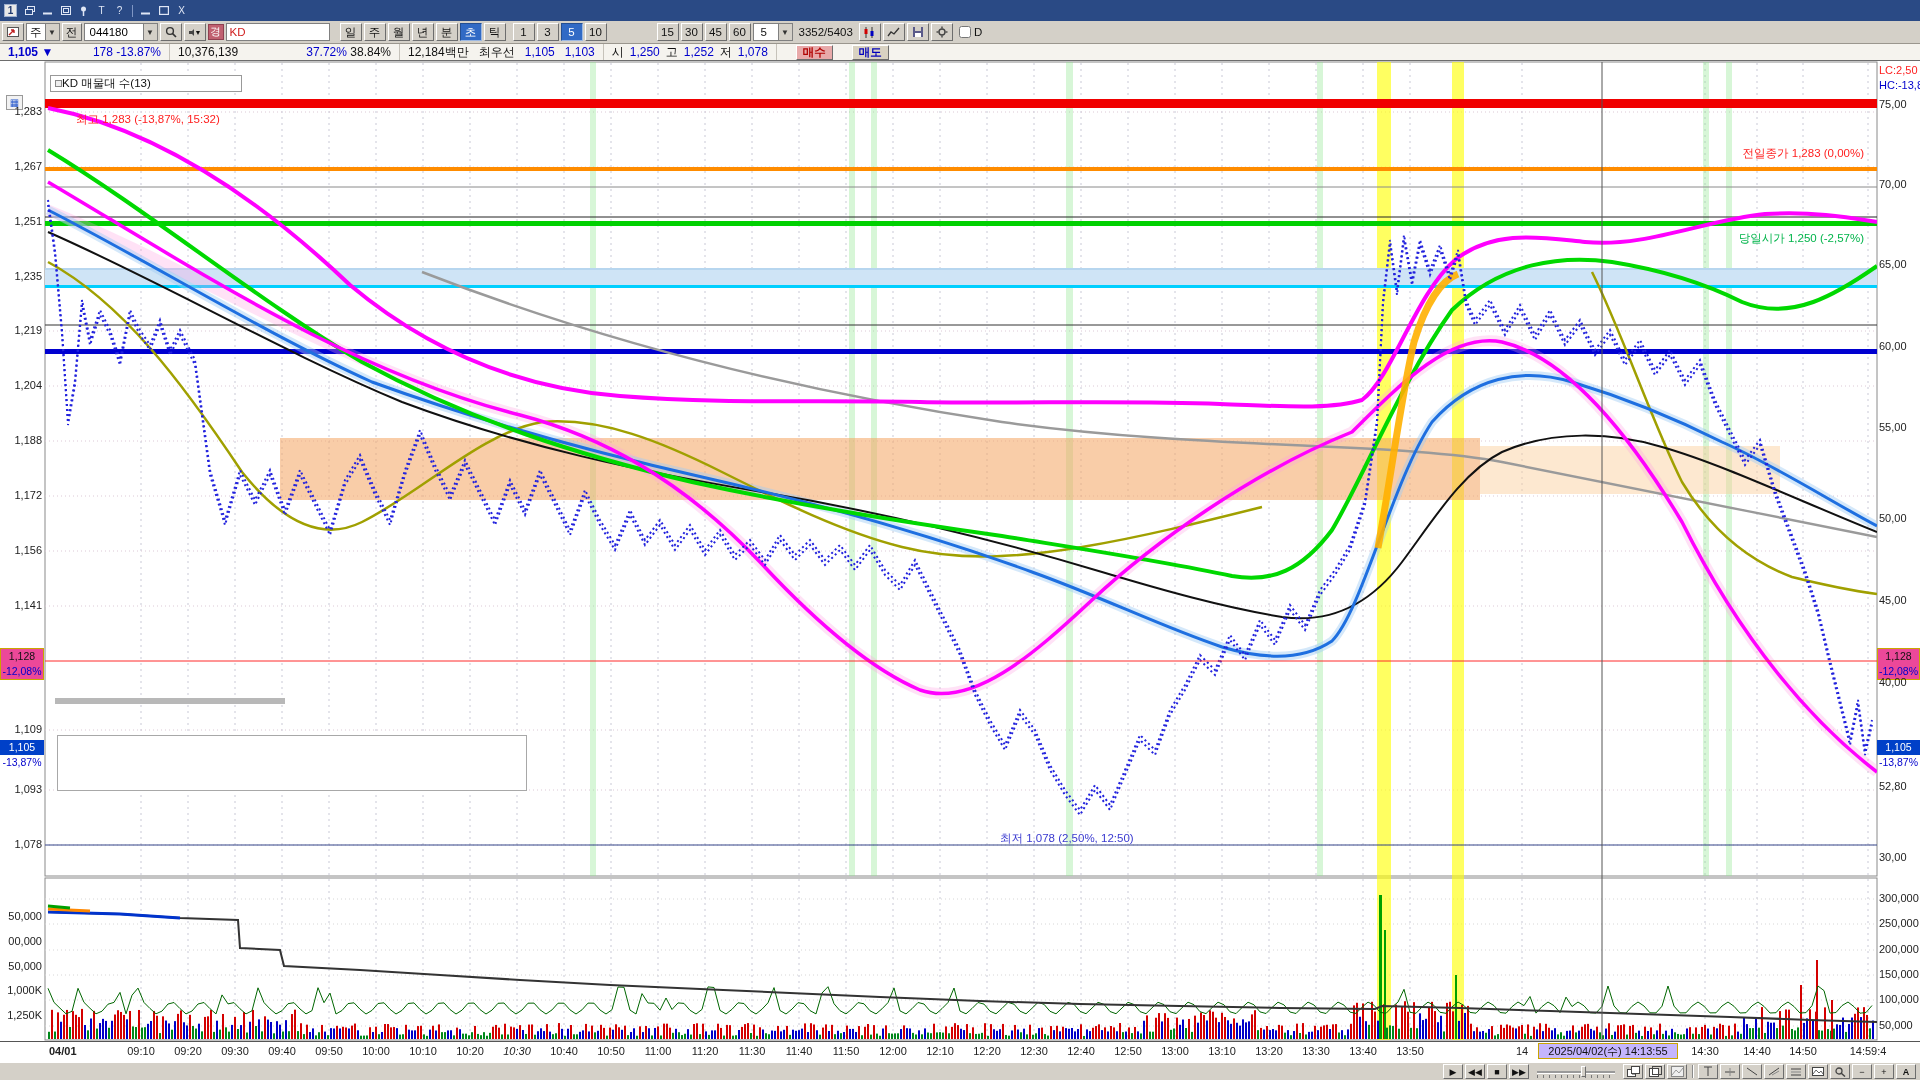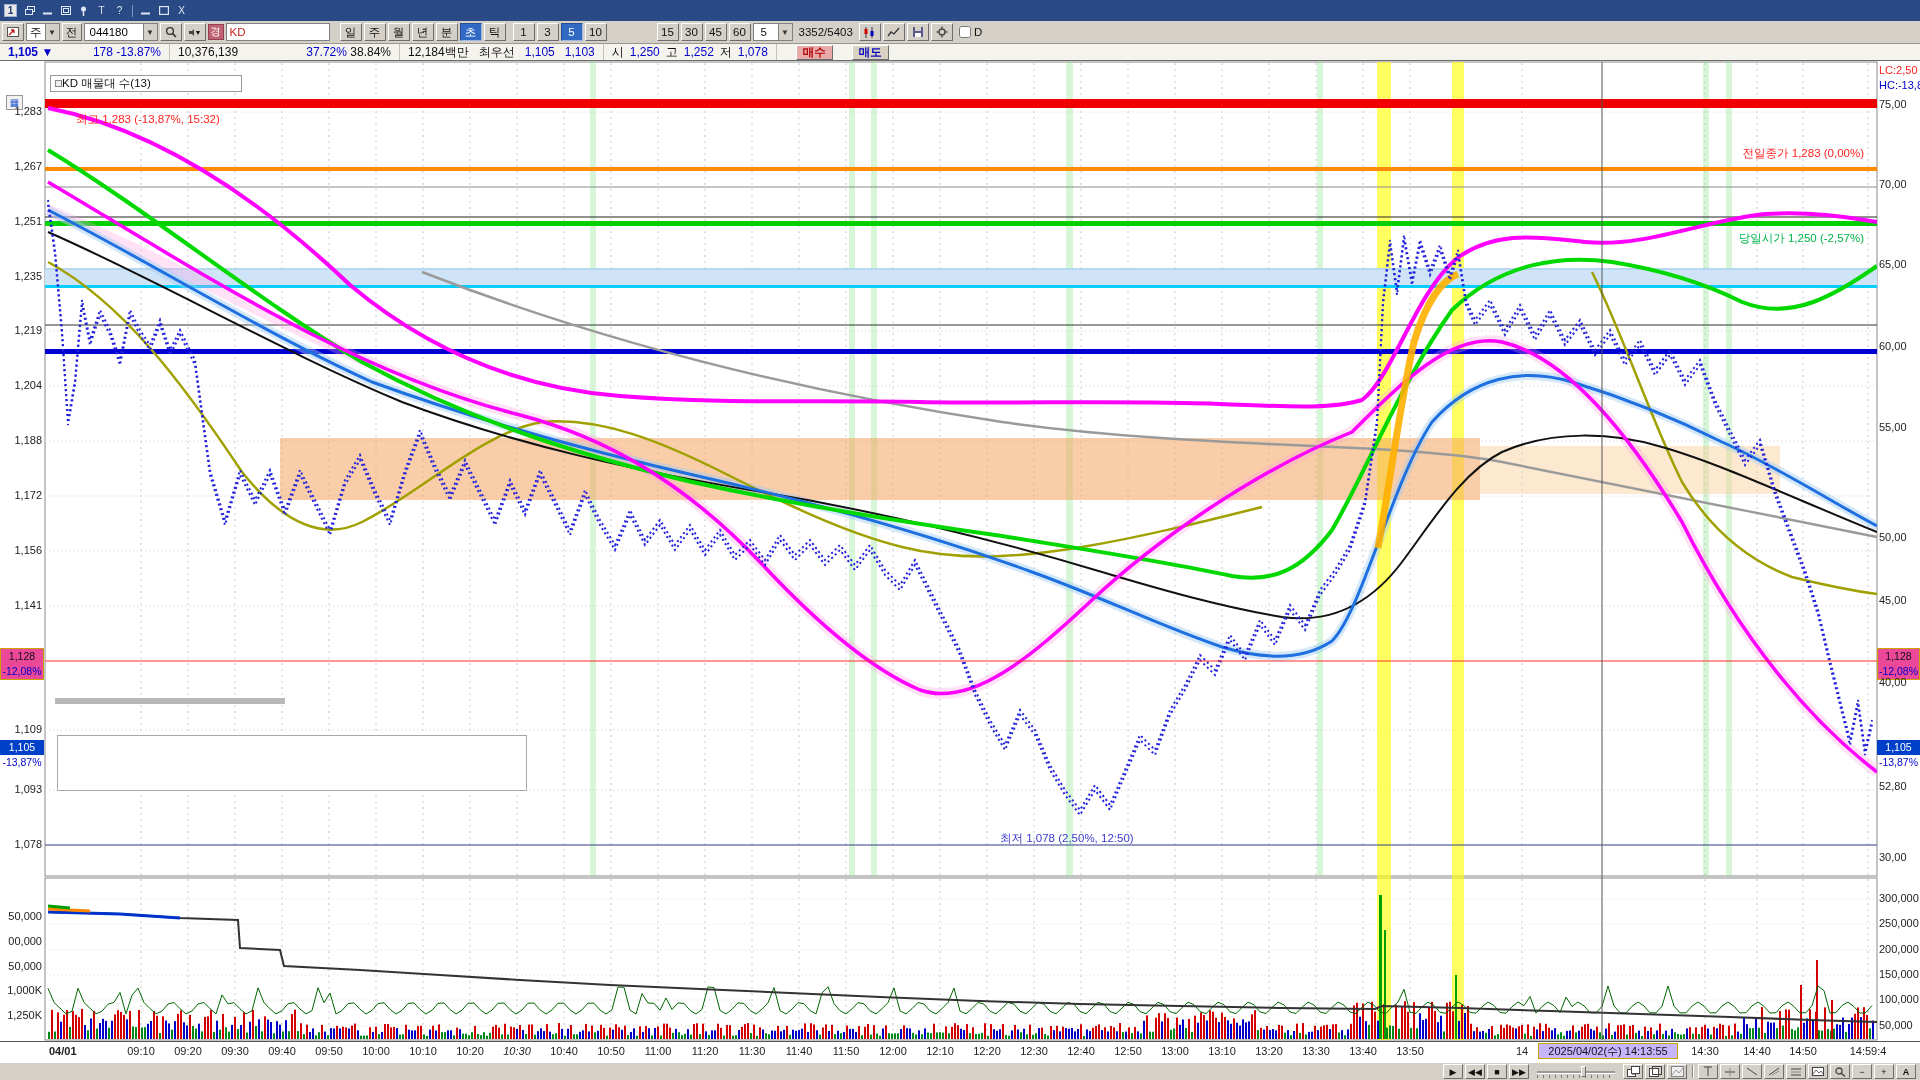--- a/index.html
+++ b/index.html
@@ -1091,21 +1091,21 @@
     <div class="axis-label laxis" style="left: 0px; top: 483px;">1,156</div>
     <div class="axis-label laxis" style="left: 0px; top: 538px;">1,141</div>
     <div class="axis-label laxis" style="left: 0px; top: 662px;">1,109</div>
     <div class="axis-label laxis" style="left: 0px; top: 722px;">1,093</div>
     <div class="axis-label laxis" style="left: 0px; top: 777px;">1,078</div>
     <div class="axis-label raxis" style="top: 37px;">75,00</div>
     <div class="axis-label raxis" style="top: 117px;">70,00</div>
     <div class="axis-label raxis" style="top: 197px;">65,00</div>
     <div class="axis-label raxis" style="top: 279px;">60,00</div>
     <div class="axis-label raxis" style="top: 360px;">55,00</div>
-    <div class="axis-label raxis" style="top: 470px;">50,00</div>
+    <div class="axis-label raxis" style="top: 451px;">50,00</div>
     <div class="axis-label raxis" style="top: 533px;">45,00</div>
     <div class="axis-label raxis" style="top: 615px;">40,00</div>
     <div class="axis-label raxis" style="top: 719px;">52,80</div>
     <div class="axis-label raxis" style="top: 790px;">30,00</div>
     <div class="axis-label laxis" style="left: 0px; top: 849px;">50,000</div>
     <div class="axis-label laxis" style="left: 0px; top: 874px;">00,000</div>
     <div class="axis-label laxis" style="left: 0px; top: 899px;">50,000</div>
     <div class="axis-label laxis" style="left: 0px; top: 923px;">1,000K</div>
     <div class="axis-label laxis" style="left: 0px; top: 948px;">1,250K</div>
     <div class="axis-label raxis" style="top: 831px;">300,000</div>

